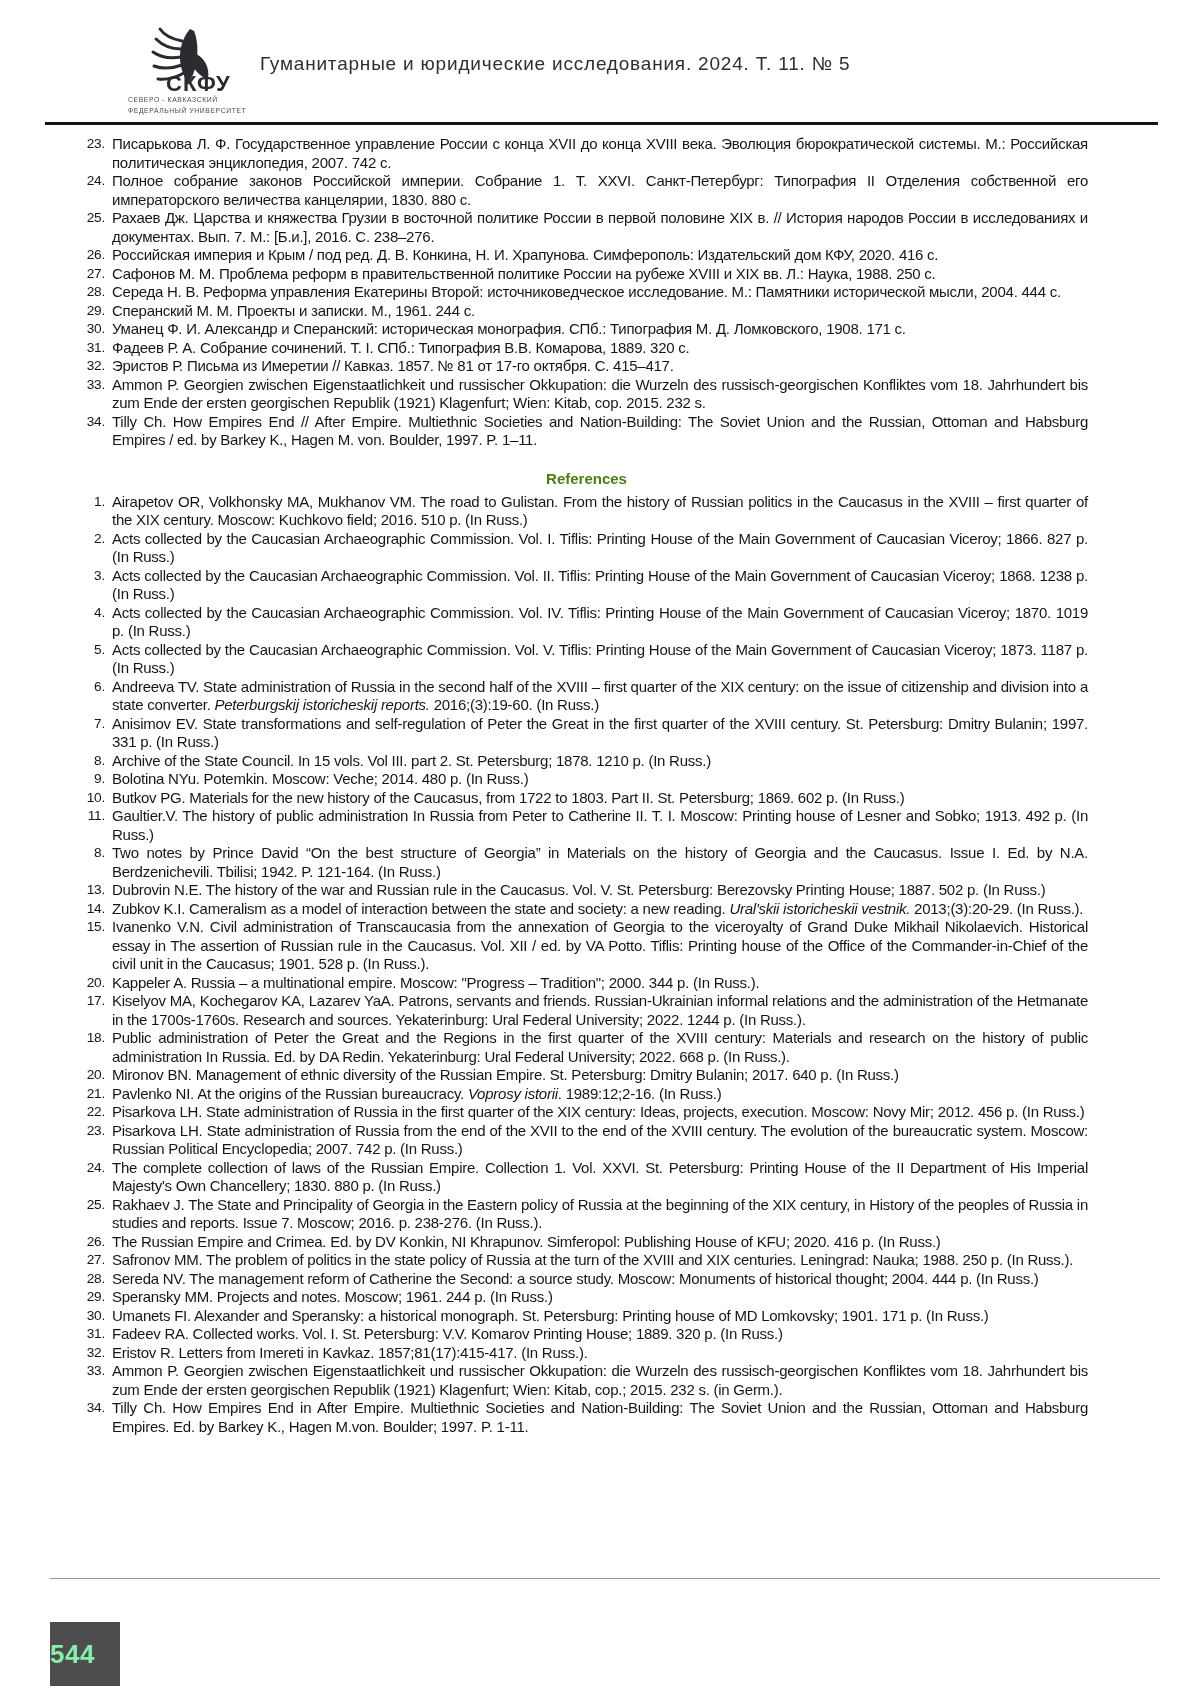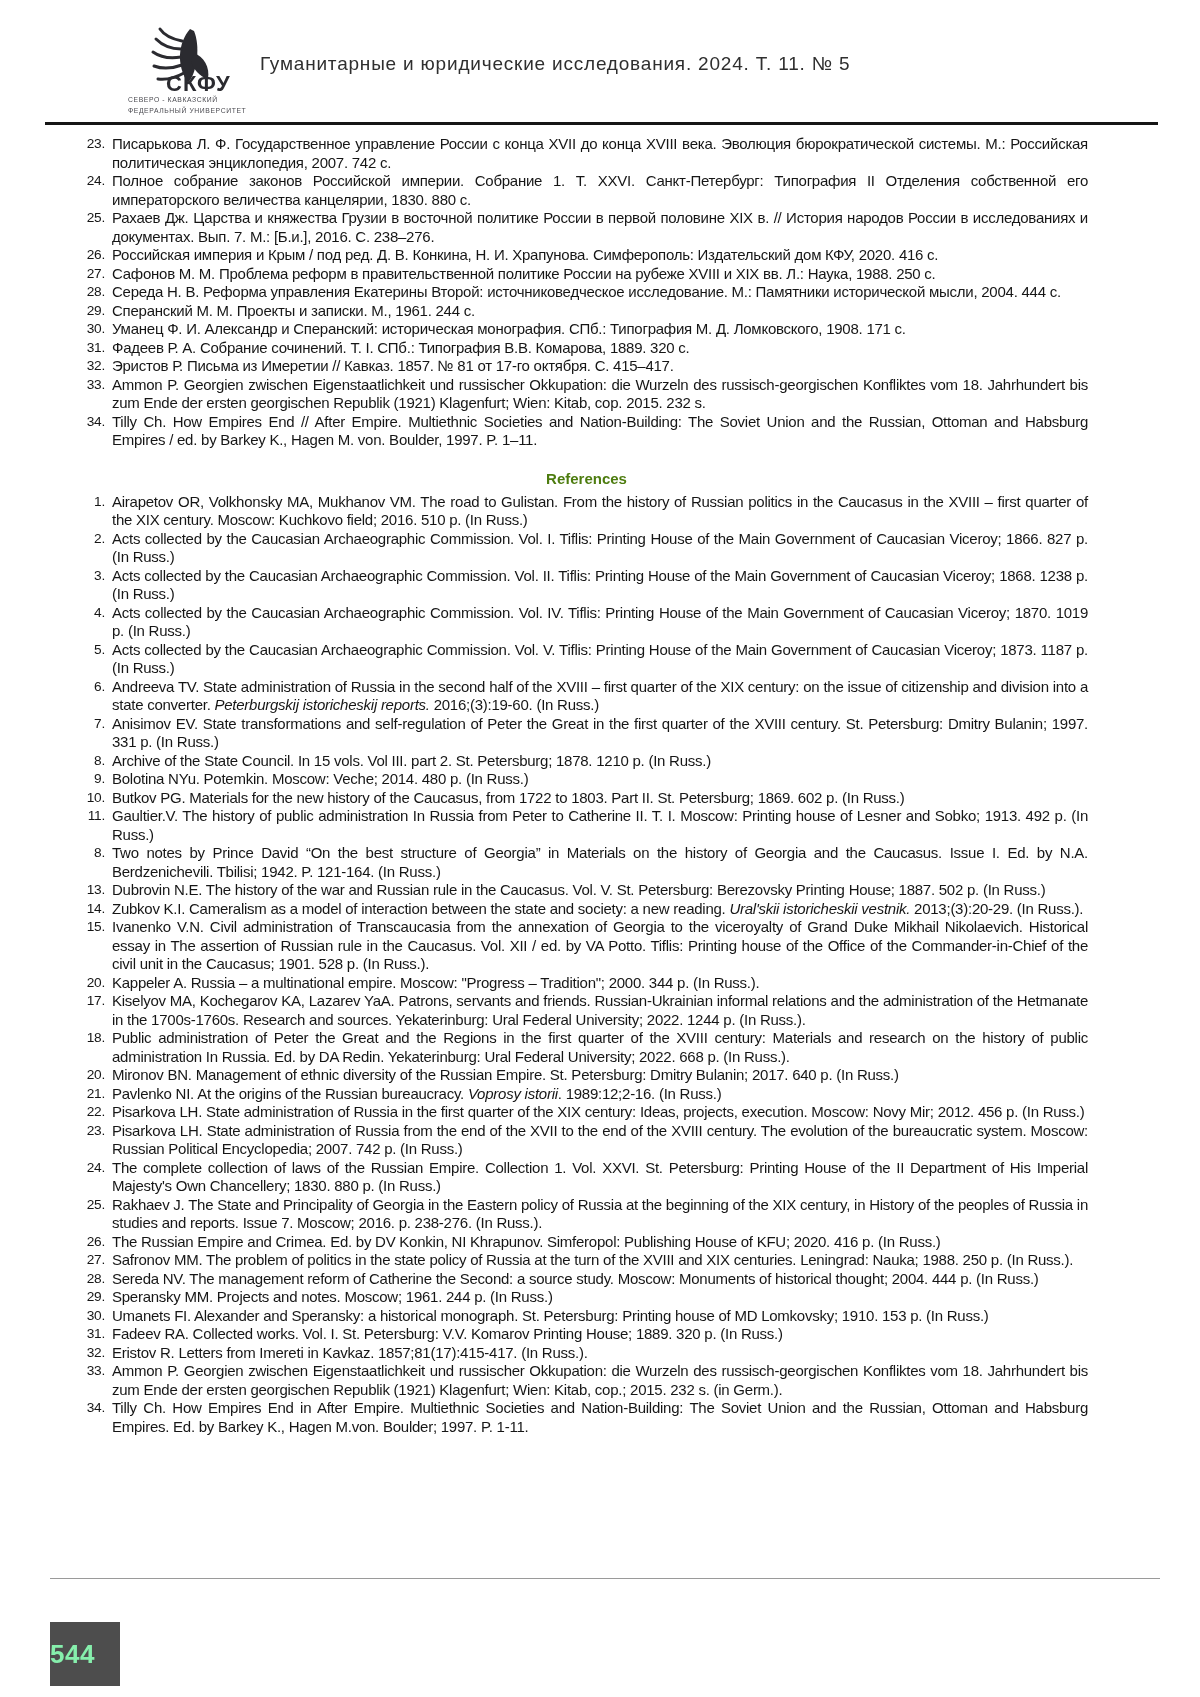--- a/index.html
+++ b/index.html
@@ -267,21 +267,21 @@
         <li class="ref">
           <span class="ref-num">28.</span>
           <span class="ref-text"><span>Sereda NV. The management reform of Catherine the Second: a source study. Moscow: Monuments of historical thought; 2004. 444 p. (In Russ.)</span></span>
         </li>
         <li class="ref">
           <span class="ref-num">29.</span>
           <span class="ref-text"><span>Speransky MM. Projects and notes. Moscow; 1961. 244 p. (In Russ.)</span></span>
         </li>
         <li class="ref">
           <span class="ref-num">30.</span>
-          <span class="ref-text"><span>Umanets FI. Alexander and Speransky: a historical monograph. St. Petersburg: Printing house of MD Lomkovsky; 1910. 153 p. (In Russ.)</span></span>
+          <span class="ref-text"><span>Umanets FI. Alexander and Speransky: a historical monograph. St. Petersburg: Printing house of MD Lomkovsky; 1901. 171 p. (In Russ.)</span></span>
         </li>
         <li class="ref">
           <span class="ref-num">31.</span>
           <span class="ref-text"><span>Fadeev RA. Collected works. Vol. I. St. Petersburg: V.V. Komarov Printing House; 1889. 320 p. (In Russ.)</span></span>
         </li>
         <li class="ref">
           <span class="ref-num">32.</span>
           <span class="ref-text"><span>Eristov R. Letters from Imereti in Kavkaz. 1857;81(17):415-417. (In Russ.).</span></span>
         </li>
         <li class="ref">

